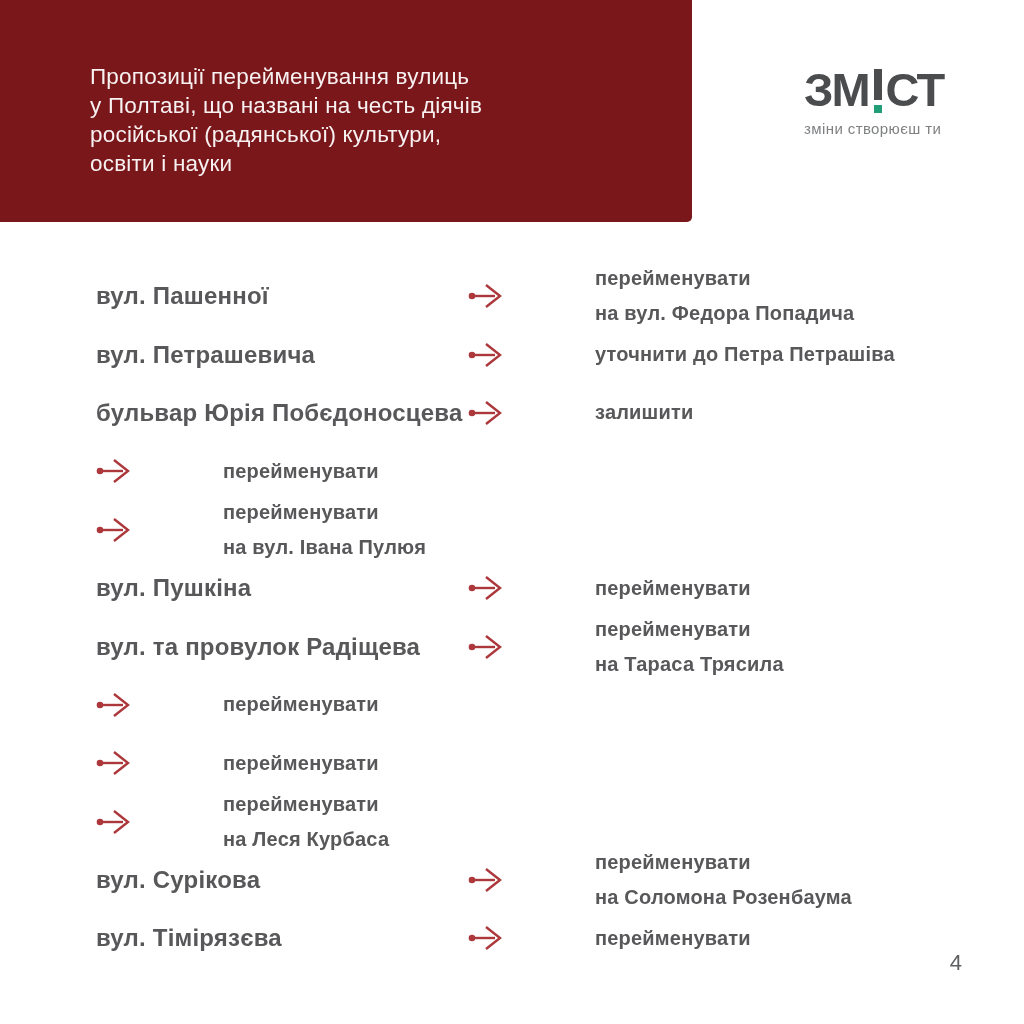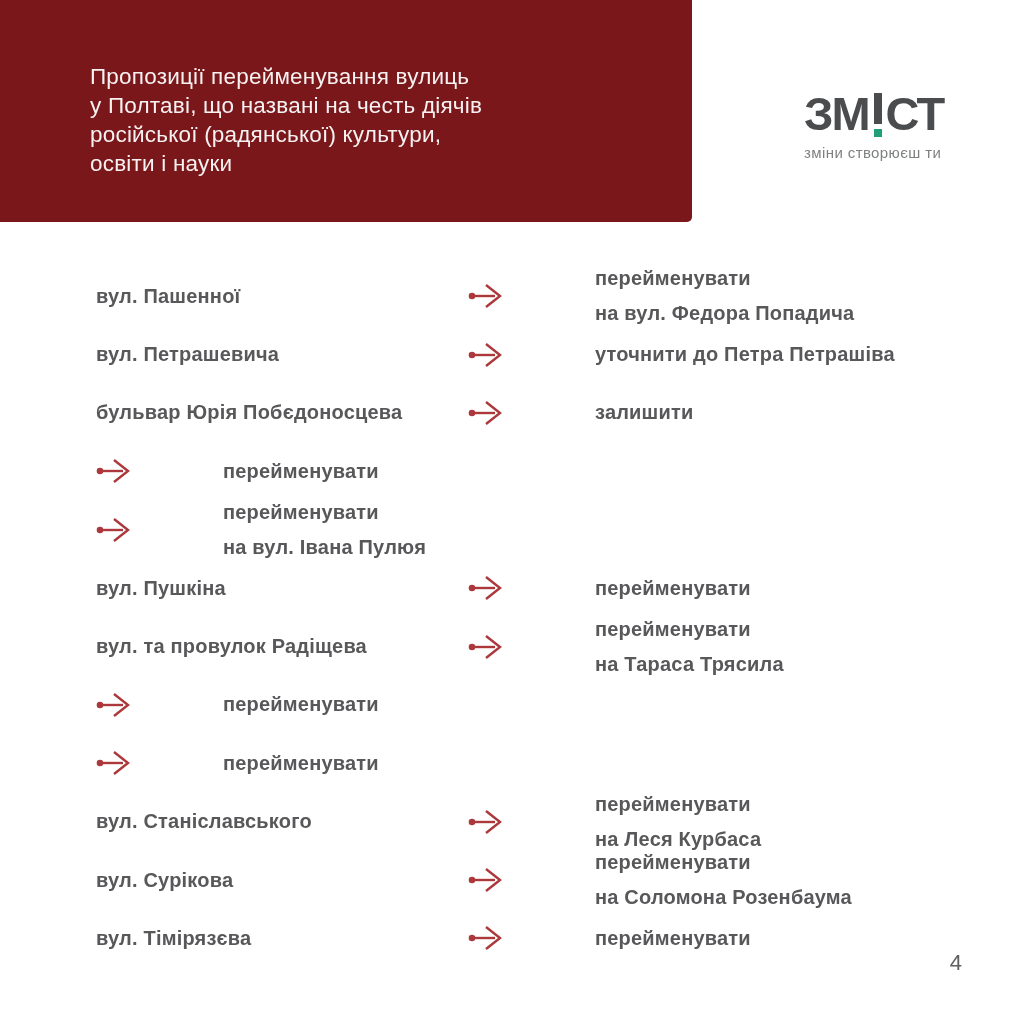--- a/index.html
+++ b/index.html
@@ -46,21 +46,20 @@
     text-align:left;
   }
   .wordmark{
     display:flex;
     align-items:flex-end;
     color:var(--logo-charcoal);
     font-size:47px;
     font-weight:700;
     letter-spacing:-2px;
     line-height:1;
-    margin-top:24px;
   }
   .excl{
     display:inline-flex;
     flex-direction:column;
     align-items:center;
     margin:0 4px 0 5px;
     height:46px;
     justify-content:flex-end;
   }
   .excl .bar{
@@ -86,21 +85,21 @@
     width:864px;
   }
   .row{
     display:flex;
     align-items:center;
     height:58.4px;
   }
   .old-name{
     flex:0 0 372px;
     color:var(--text-gray);
-    font-size:20px;
+    font-size:24px;
     font-weight:600;
     letter-spacing:.2px;
   }
   .arrow-cell{
     flex:0 0 127px;
     display:flex;
     align-items:center;
   }
   .arrow-cell svg{
     display:block;
@@ -247,21 +246,20 @@
       <svg width="38" height="28" viewBox="0 0 38 28" fill="none" xmlns="http://www.w3.org/2000/svg">
         <circle cx="4" cy="14" r="3.3" fill="currentColor"></circle>
         <path d="M4 14 H27" stroke="currentColor" stroke-width="2.4"></path>
         <path d="M18 3 L32 14 L18 25" stroke="currentColor" stroke-width="2.4" fill="none"></path>
       </svg>
     </div>
     <div class="proposal">перейменувати</div>
   </div>
 
   <div class="row">
-    <div class="old-name">вул. Станіславського</div>
     <div class="arrow-cell">
       <svg width="38" height="28" viewBox="0 0 38 28" fill="none" xmlns="http://www.w3.org/2000/svg">
         <circle cx="4" cy="14" r="3.3" fill="currentColor"></circle>
         <path d="M4 14 H27" stroke="currentColor" stroke-width="2.4"></path>
         <path d="M18 3 L32 14 L18 25" stroke="currentColor" stroke-width="2.4" fill="none"></path>
       </svg>
     </div>
     <div class="proposal">перейменувати
 на Леся Курбаса</div>
   </div>

